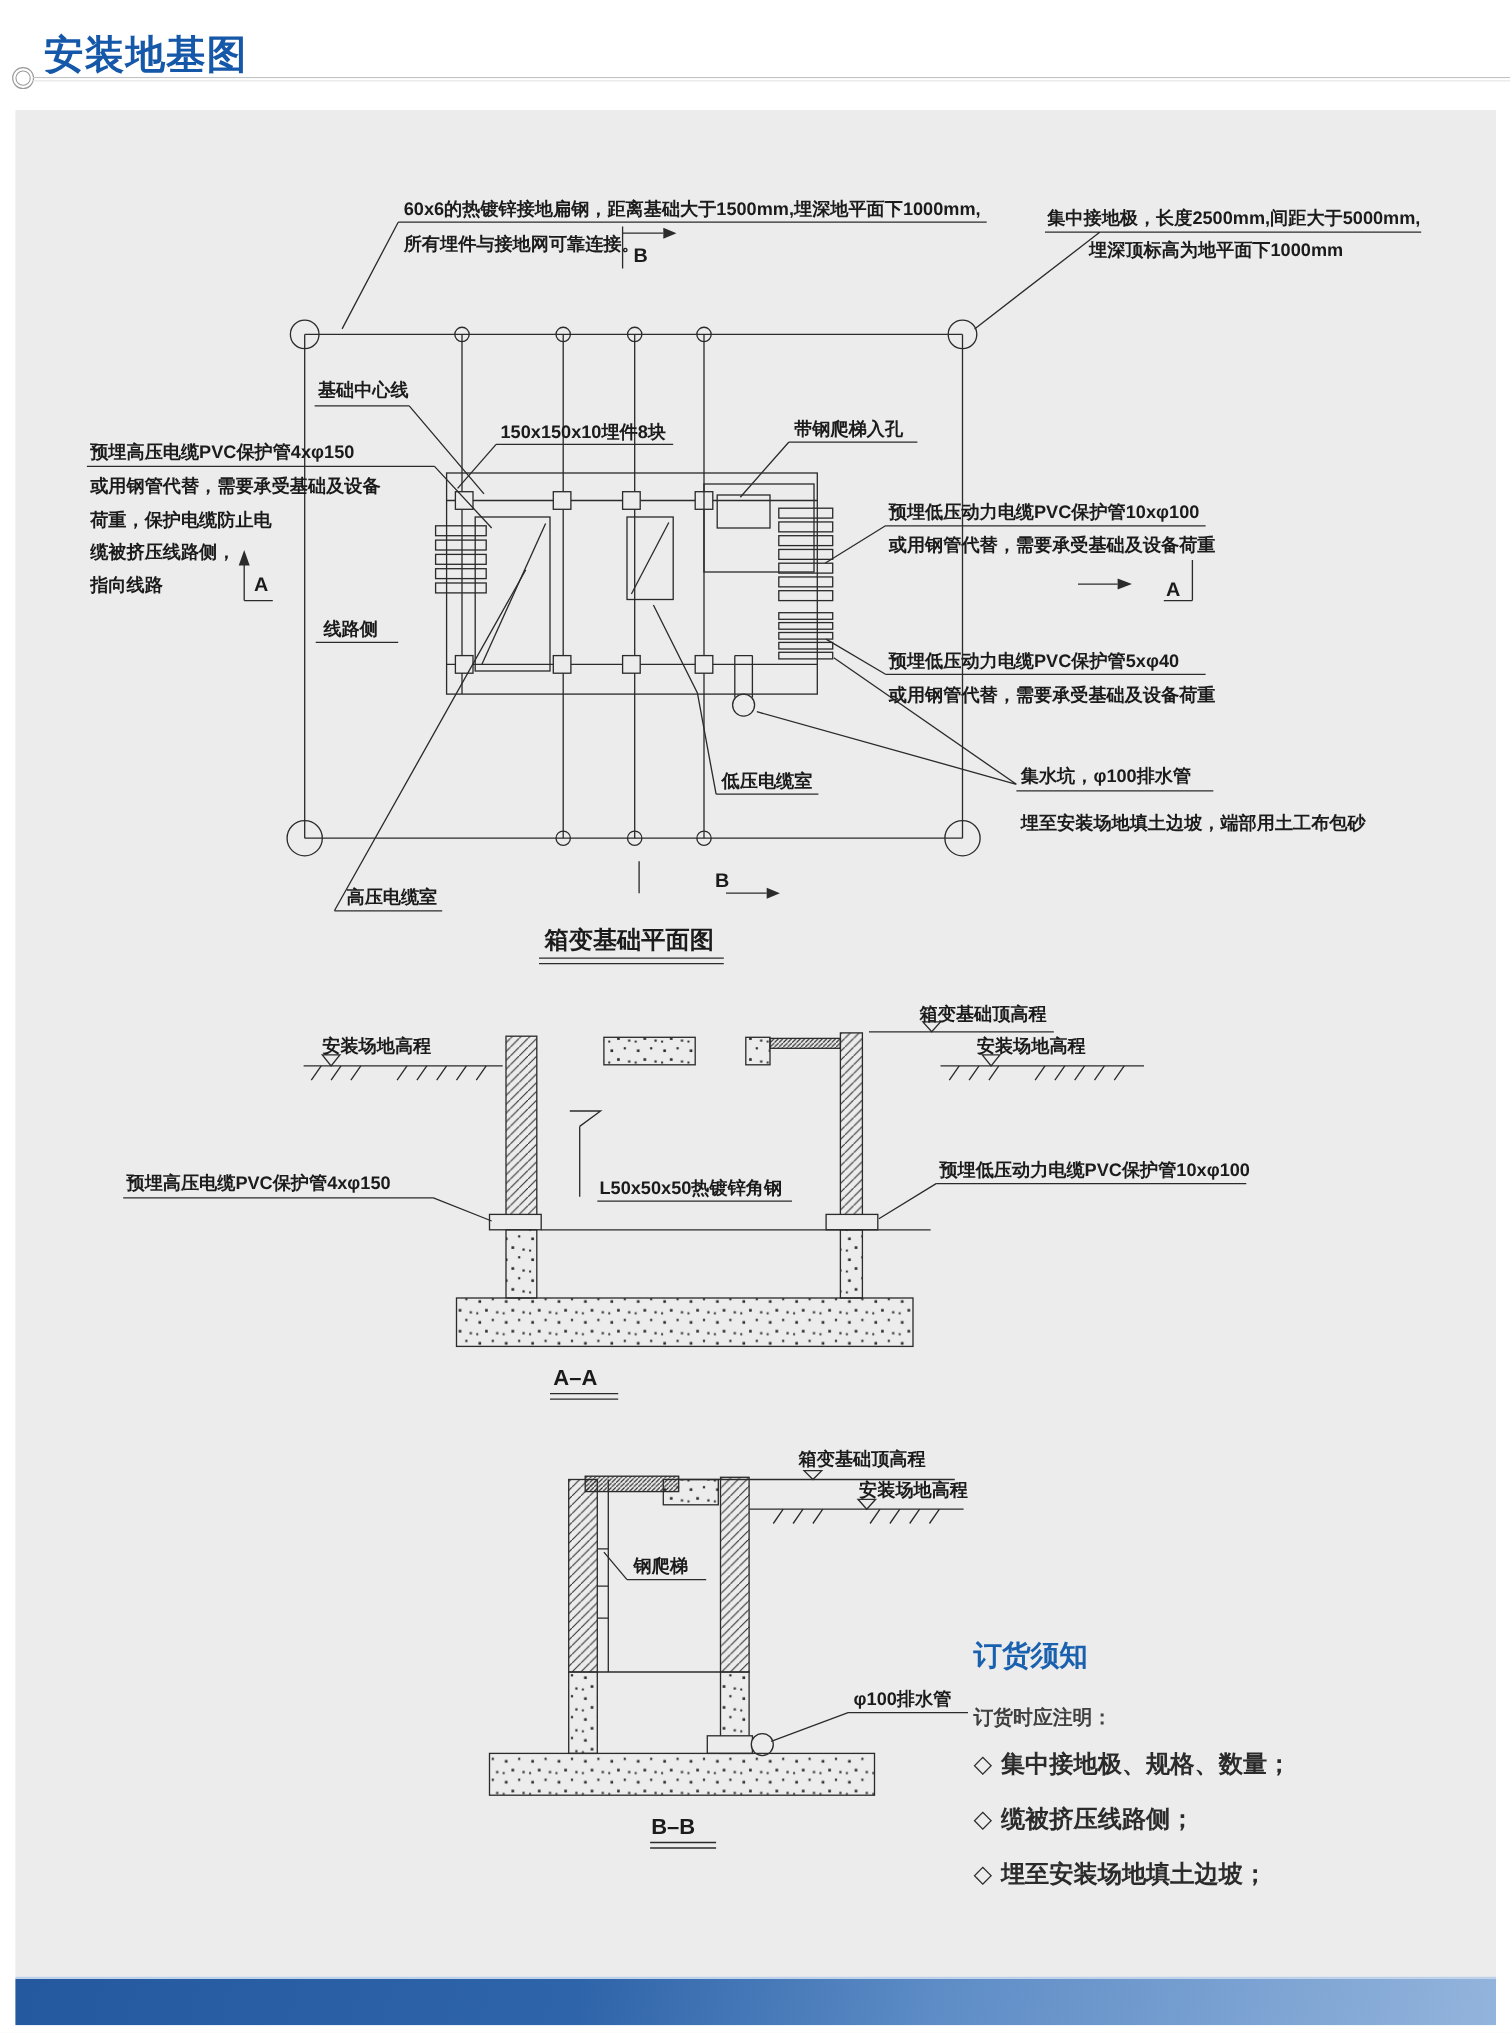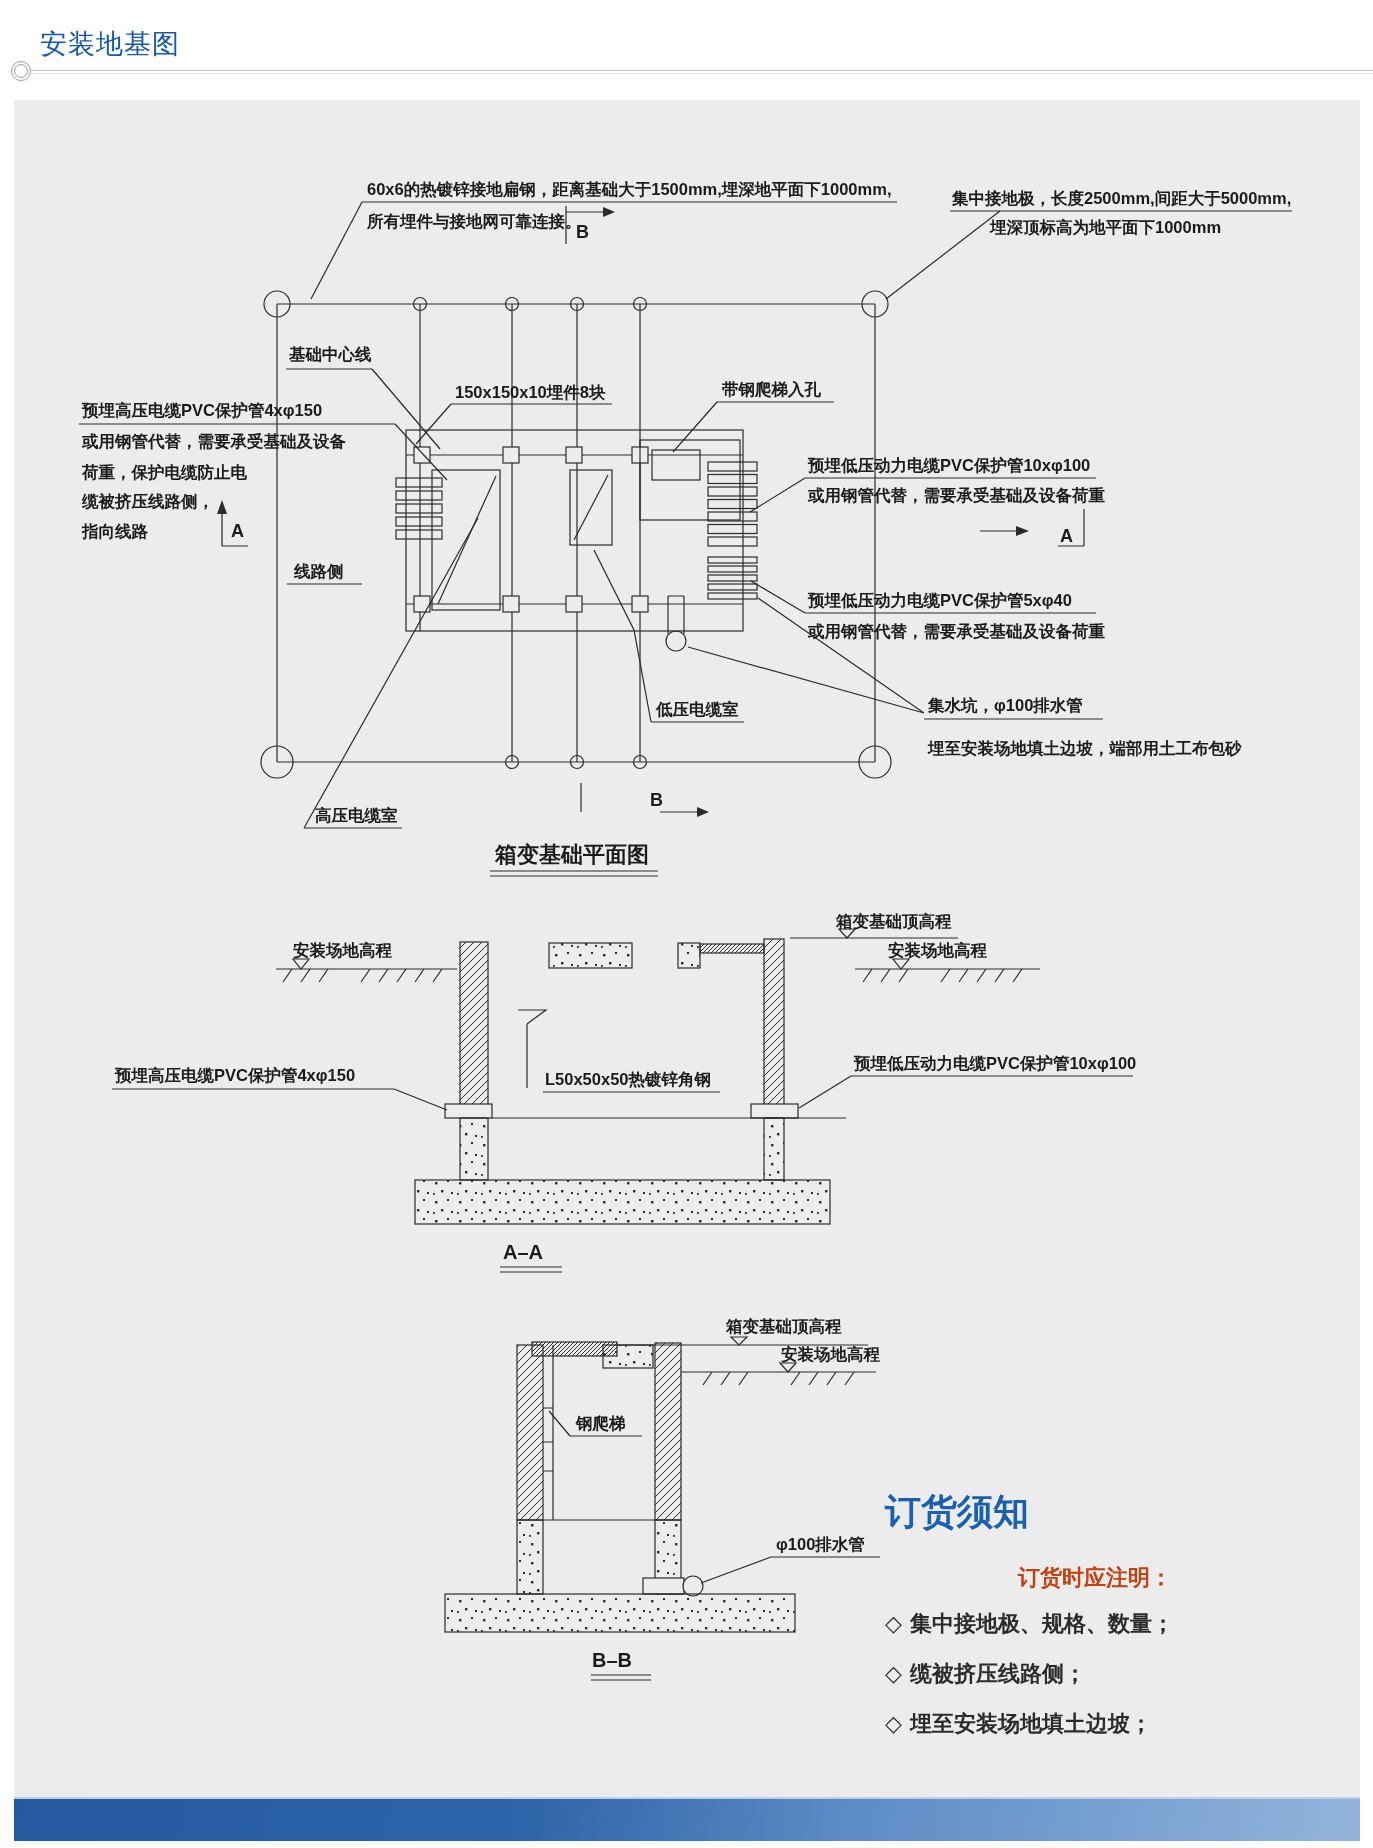--- a/index.html
+++ b/index.html
@@ -1,38 +1,38 @@
 <!DOCTYPE html>
 <html><head>
 <meta charset="utf-8">
 <style>
   html,body{margin:0;padding:0;}
   body{width:1373px;height:1848px;position:relative;background:#ffffff;
        font-family:"Liberation Sans","DejaVu Sans",sans-serif;overflow:hidden;}
-  .page-title{position:absolute;left:40px;top:26px;font-size:27px;font-weight:normal;
+  .page-title{position:absolute;left:40px;top:26px;font-size:36px;font-weight:bold;
        color:#1557a8;letter-spacing:1px;margin:0;}
   .header-line{position:absolute;left:30px;top:70px;right:0;height:1px;background:#c2c2c2;}
   .header-line2{position:absolute;left:30px;top:73px;right:0;height:1px;background:#e3e3e3;}
   .ring{position:absolute;left:11px;top:61px;width:18px;height:18px;border:1.5px solid #9a9a9a;
        border-radius:50%;background:#fff;}
   .ring::after{content:"";position:absolute;inset:2px;border:1px solid #9a9a9a;border-radius:50%;}
   .panel{position:absolute;left:14px;top:100px;width:1346px;height:1697px;background:#ececed;}
   .drawing-svg{position:absolute;left:0;top:0;width:1373px;height:1848px;}
   .footer-bar{position:absolute;left:14px;top:1797px;width:1346px;height:42px;
        background:linear-gradient(100deg,#24599f 0%,#2e64a9 38%,#5d8cc6 62%,#93b4dc 100%);
        border-top:2px solid #bdd0e8;}
   
   .lbl{font:bold 16.5px "Liberation Sans","DejaVu Sans",sans-serif;fill:#1b1b1b;}
   .mk{font:bold 18px "Liberation Sans","DejaVu Sans",sans-serif;fill:#1b1b1b;}
   .cap{font:bold 22px "Liberation Sans","DejaVu Sans",sans-serif;fill:#1b1b1b;}
   .cap2{font:bold 20px "Liberation Sans","DejaVu Sans",sans-serif;fill:#1b1b1b;}
   
   .order-notes{position:absolute;left:885px;top:1488px;width:420px;}
-  .order-title{font-size:36px;font-weight:bold;color:#1961ae;margin:0 0 26px 0;}
-  .order-intro{font-size:22px;color:#c2410c;font-weight:bold;margin:0 0 16px 0;text-align:center;}
+  .order-title{font-size:26px;font-weight:bold;color:#1961ae;margin:0 0 26px 0;}
+  .order-intro{font-size:18px;color:#404040;font-weight:bold;margin:0 0 16px 0;}
   .order-item{font-size:22px;color:#2b2b2b;margin:0 0 20px 0;font-weight:bold;}
   .order-item .dia{margin-right:8px;font-weight:normal;}
 </style>
 </head>
 <body>
 
 <h1 class="page-title">安装地基图</h1>
 <span class="ring"></span>
 <div class="header-line"></div>
 <div class="header-line2"></div>

